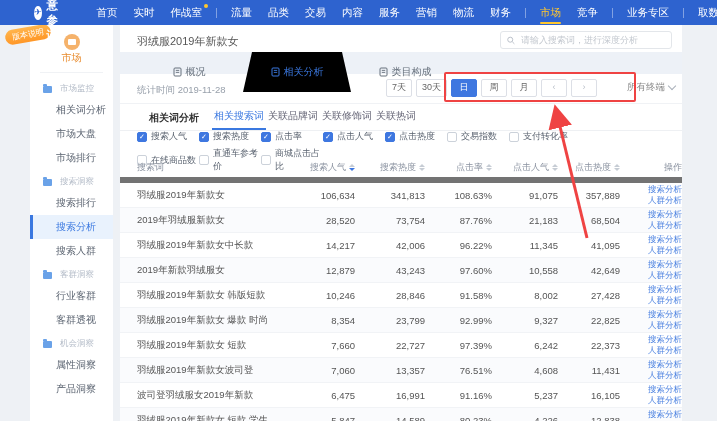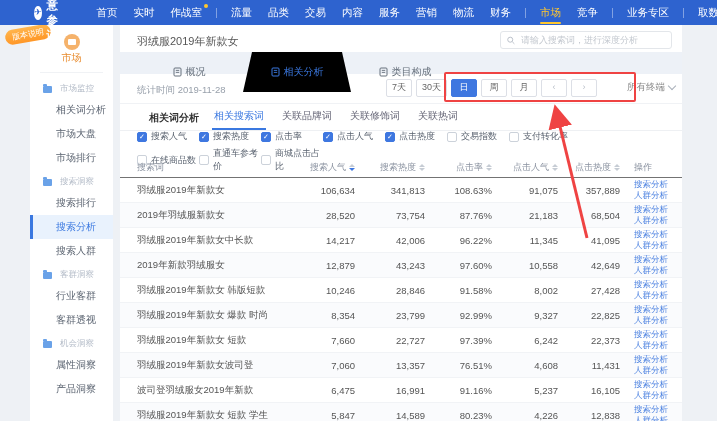--- a/index.html
+++ b/index.html
@@ -52,37 +52,37 @@
   .stat-time{position:absolute;left:17px;top:10px;font-size:9.5px;color:#98a0ab;}
   .controls{position:absolute;right:7px;top:5px;display:flex;align-items:center;gap:4px;}
   .pbtn{min-width:14px;padding:2px 5px;border:1px solid #dcdfe6;border-radius:2px;font-size:9px;color:#666;
     background:#fff;text-align:center;cursor:pointer;line-height:1.3;}
   .pbtn.active{background:#3e77e0;border-color:#3e77e0;color:#fff;}
   .pbtn.nav{color:#b8bec8;}
   .terminal{display:flex;align-items:center;gap:4px;font-size:9.5px;color:#888;margin-left:26px;cursor:pointer;}
   .chev{width:5px;height:5px;border-right:1px solid #a9b0ba;border-bottom:1px solid #a9b0ba;transform:rotate(45deg);margin-top:-3px;}
   .section-row{position:absolute;top:78px;left:0;right:0;height:26px;border-top:1px solid #f0f2f5;border-bottom:1px solid #eef0f3;}
   .section-title{position:absolute;left:17px;top:7px;font-size:10px;font-weight:bold;color:#333;margin-left:12px;}
-  .sub-tabs{position:absolute;left:92px;top:0;height:100%;display:flex;gap:14px;align-items:stretch;}
+  .sub-tabs{position:absolute;left:92px;top:0;height:100%;display:flex;align-items:stretch;}
   .sub-tab{font-size:10px;color:#667;display:flex;align-items:center;border-bottom:2px solid transparent;
     box-sizing:border-box;cursor:pointer;padding:0 2px;}
   .sub-tab.active{color:#3a78e0;border-bottom-color:#3a78e0;}
   .filters{position:absolute;top:105px;left:17px;right:0;}
   .filter-row{display:flex;margin-bottom:4px;}
   .metric{display:inline-flex;align-items:center;gap:4px;width:62px;font-size:9px;color:#5a6370;cursor:pointer;flex:none;}
   .cb{width:10px;height:10px;border:1px solid #ccd2da;border-radius:2px;background:#fff;box-sizing:border-box;
     display:inline-flex;align-items:center;justify-content:center;flex:none;}
   .cb.on{background:#3e77e0;border-color:#3e77e0;}
   .cb.on::after{content:"\2713";color:#fff;font-size:7px;line-height:1;}
   
   .table-wrap{position:absolute;top:133px;left:0;right:0;bottom:0;overflow:hidden;}
   table{width:100%;border-collapse:collapse;table-layout:fixed;}
-  th{font-weight:normal;font-size:9px;color:#8b93a1;text-align:right;height:19px;padding:0;border-bottom:1px solid #737373;white-space:nowrap;}
+  th{font-weight:normal;font-size:9px;color:#8b93a1;text-align:right;height:19px;padding:0;border-bottom:6px solid #737373;white-space:nowrap;}
   th.term,td.term{text-align:left;padding-left:17px;}
-  th.op,td.op{text-align:left;padding-left:14px;}
+  th.op,td.op{text-align:right;padding-left:14px;}
   td{height:24px;border-bottom:1px solid #f1f3f6;font-size:9.5px;color:#555;text-align:right;padding:0;white-space:nowrap;overflow:hidden;}
   tr.even td{background:#fafbfd;}
   .op a{display:block;font-size:8.5px;color:#4a80e0;line-height:1.25;text-decoration:none;cursor:pointer;}
   .sorts{display:inline-flex;flex-direction:column;margin-left:3px;vertical-align:middle;gap:1px;}
   .car{width:0;height:0;border-left:3px solid transparent;border-right:3px solid transparent;}
   .car.up{border-bottom:3.5px solid #c6ccd4;}
   .car.down{border-top:3.5px solid #c6ccd4;}
   .car.down.on{border-top-color:#3e77e0;}
   
   .red-box{position:absolute;left:444px;top:72px;width:192px;height:30px;border:2px solid #ef4343;

